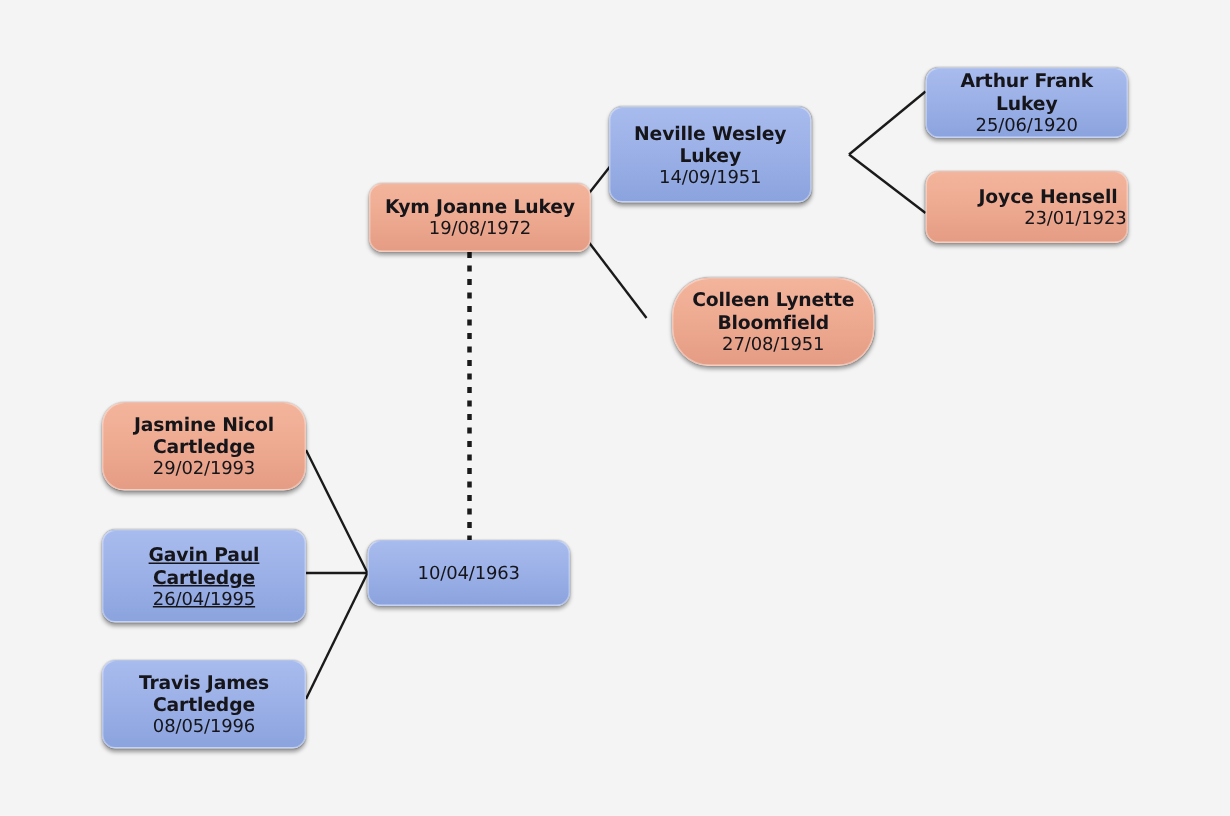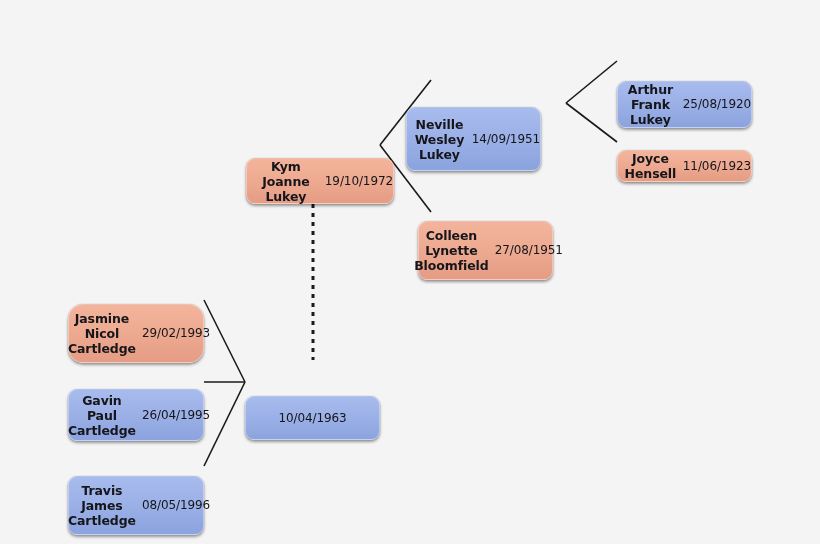--- a/index.html
+++ b/index.html
@@ -24,29 +24,28 @@
     top: 0;
     width: 820px;
     height: 544px;
     pointer-events: none;
   }
   .node {
     position: absolute;
     box-sizing: border-box;
     border-radius: 9px;
     display: flex;
-    flex-direction: row;
+    flex-direction: column;
     align-items: center;
     justify-content: center;
     text-align: center;
     color: #15151a;
     box-shadow: 0 2px 3px rgba(0,0,0,0.38), 0 0 1px rgba(0,0,0,0.35);
     border: 1px solid rgba(255,255,255,0.35);
     z-index: 2;
-    margin-top: 36px;
   }
   .node.male {
     background: linear-gradient(to bottom, #a8bbee 0%, #9cb1e7 45%, #8ba3de 100%);
   }
   .node.female {
     background: linear-gradient(to bottom, #f3b49c 0%, #eeab92 45%, #e59c84 100%);
   }
   .node-name {
     font-size: 12.5px;
     font-weight: bold;
@@ -71,46 +70,46 @@
       <line x1="566" y1="103" x2="617" y2="61" stroke="#1a1a1a" stroke-width="1.6"></line>
       <line x1="566" y1="103" x2="617" y2="142" stroke="#1a1a1a" stroke-width="1.6"></line>
       <line x1="313" y1="168" x2="313" y2="360" stroke="#1a1a1a" stroke-width="3" stroke-dasharray="4 5"></line>
       <line x1="204" y1="300" x2="245" y2="382" stroke="#1a1a1a" stroke-width="1.6"></line>
       <line x1="204" y1="382" x2="245" y2="382" stroke="#1a1a1a" stroke-width="1.6"></line>
       <line x1="204" y1="466" x2="245" y2="382" stroke="#1a1a1a" stroke-width="1.6"></line>
     </svg>
   <div id="node-layer">
       <div class="node male" style="left: 617px; top: 45px; width: 135px; height: 47px;">
         <div class="node-name">Arthur Frank Lukey</div>
-        <div class="node-date">25/08/1920</div>
+        <div class="node-date">25/06/1920</div>
       </div>
-      <div class="node female" style="left: 617px; top: 114px; width: 135px; height: 32px;">
+      <div class="node female" style="left: 617px; top: 114px; width: 135px; height: 48px; align-items: flex-end;">
         <div class="node-name">Joyce Hensell</div>
-        <div class="node-date">11/06/1923</div>
+        <div class="node-date">23/01/1923</div>
       </div>
       <div class="node male" style="left: 406px; top: 71px; width: 135px; height: 64px;">
         <div class="node-name">Neville Wesley Lukey</div>
         <div class="node-date">14/09/1951</div>
       </div>
-      <div class="node female" style="left: 418px; top: 185px; width: 135px; height: 59px;">
+      <div class="node female" style="left: 448px; top: 185px; width: 135px; height: 59px; border-radius: 25px;">
         <div class="node-name">Colleen Lynette Bloomfield</div>
         <div class="node-date">27/08/1951</div>
       </div>
       <div class="node female" style="left: 246px; top: 122px; width: 148px; height: 46px;">
         <div class="node-name">Kym Joanne Lukey</div>
-        <div class="node-date">19/10/1972</div>
+        <div class="node-date">19/08/1972</div>
       </div>
       <div class="node male" style="left: 245px; top: 360px; width: 135px; height: 44px;">
         <div class="node-date">10/04/1963</div>
       </div>
       <div class="node female" style="left: 68px; top: 268px; width: 136px; height: 59px; border-radius: 15px;">
         <div class="node-name">Jasmine Nicol Cartledge</div>
         <div class="node-date">29/02/1993</div>
       </div>
-      <div class="node male" style="left: 68px; top: 353px; width: 136px; height: 52px;">
+      <div class="node male" style="left: 68px; top: 353px; width: 136px; height: 62px; text-decoration: underline;">
         <div class="node-name">Gavin Paul Cartledge</div>
         <div class="node-date">26/04/1995</div>
       </div>
       <div class="node male" style="left: 68px; top: 440px; width: 136px; height: 59px;">
         <div class="node-name">Travis James Cartledge</div>
         <div class="node-date">08/05/1996</div>
       </div>
     </div>
 </div>
 

